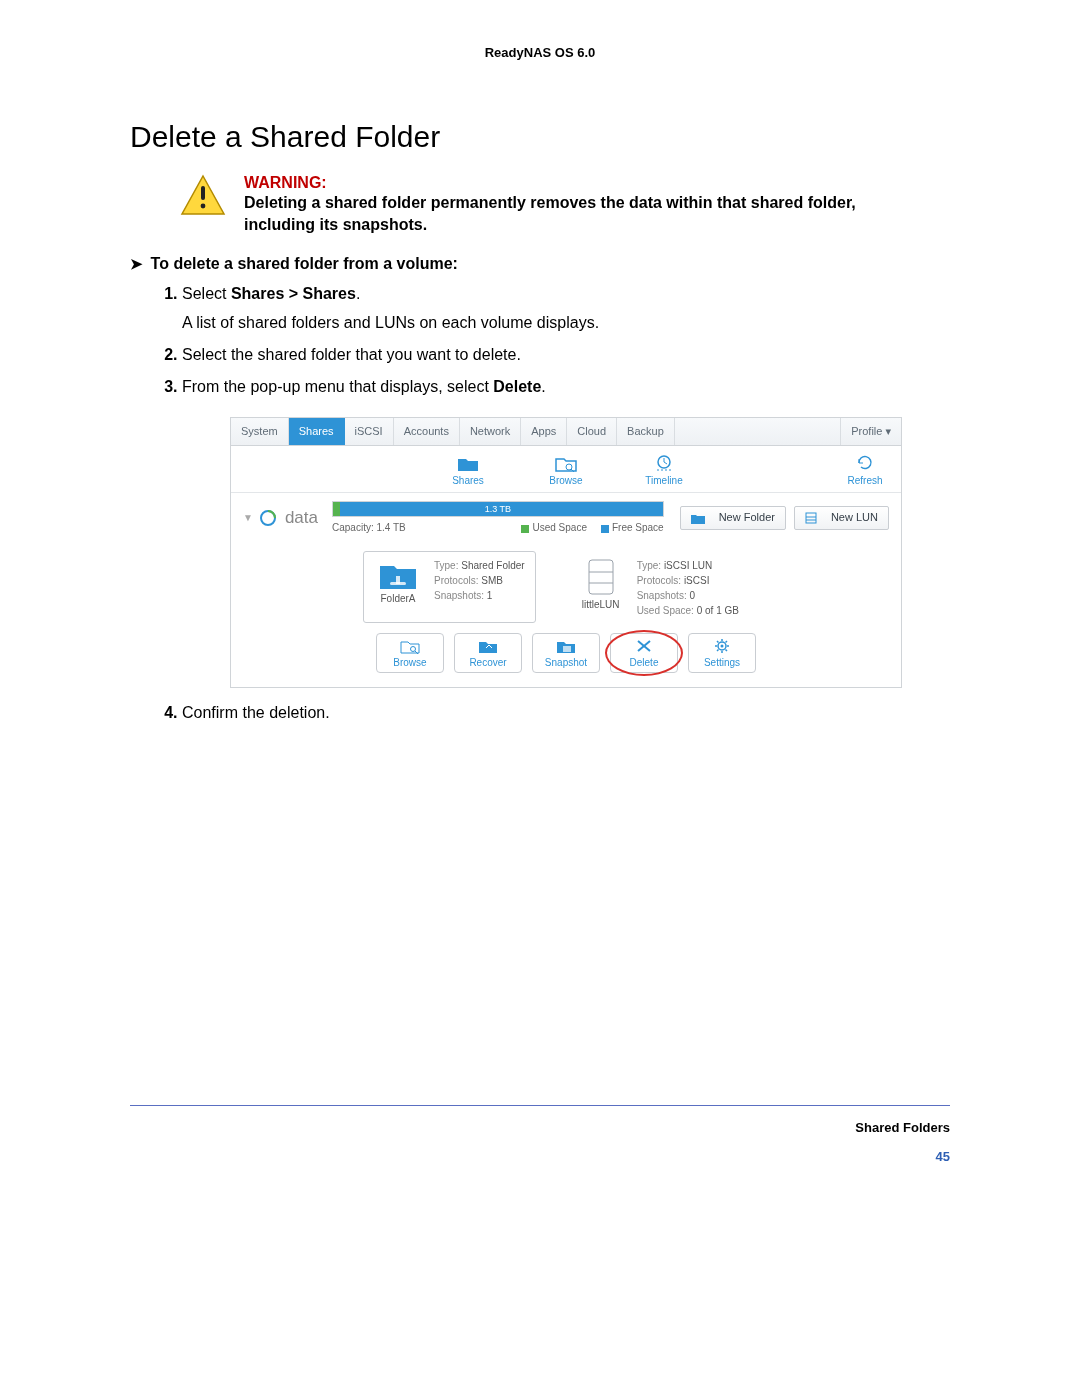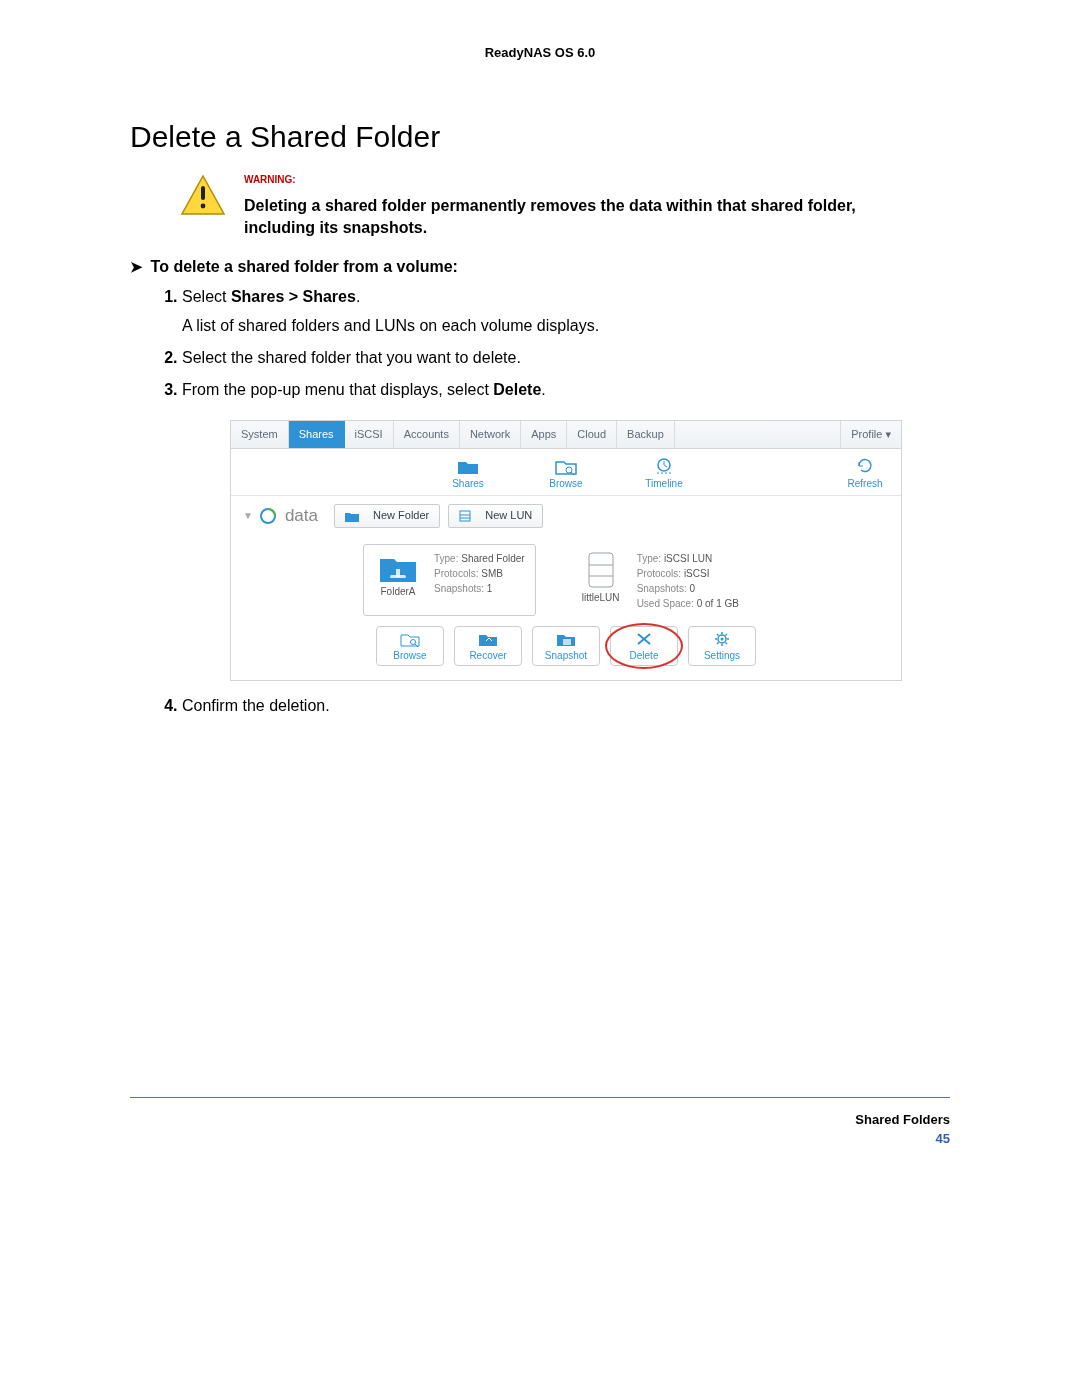--- a/index.html
+++ b/index.html
@@ -29,22 +29,21 @@
     display: flex;
     align-items: flex-start;
     gap: 18px;
     margin-left: 50px;
     margin-bottom: 20px;
   }
   .warning-icon svg { display: block; }
   .warning-label {
     color: #c00000;
     font-weight: bold;
-    font-size: 10px;
-    margin-bottom: 10px;
+    font-size: 16px;
   }
   .warning-text {
     font-weight: bold;
     font-size: 16px;
     line-height: 1.35;
     max-width: 640px;
   }
   .procedure-head {
     font-weight: bold;
     font-size: 16px;
@@ -250,21 +249,21 @@
     pointer-events: none;
   }
   .footer {
     border-top: 1px solid #5a6fc2;
     margin-top: 380px;
     padding-top: 14px;
     text-align: right;
     font-size: 13px;
   }
   .footer .sec { font-weight: bold; }
-  .footer .pg { color: #2e5fb4; font-weight: bold; margin-top: 4px; }
+  .footer .pg { color: #2e5fb4; font-weight: bold; margin-top: 14px; }
 </style>
 </head>
 <body>
 
 <div class="page">
   <div class="header-product">ReadyNAS OS 6.0</div>
 
   <h1 class="title">Delete a Shared Folder</h1>
 
   <div class="warning-row">
@@ -342,20 +341,33 @@
 
           <div class="content">
             <div class="volrow">
               <span class="disclosure">▼</span>
               <svg width="18" height="18">
                   <circle cx="9" cy="9" r="7" fill="none" stroke="#2e93d6" stroke-width="2"></circle>
                   <path d="M9 2a7 7 0 0 1 7 7" fill="none" stroke="#55b34f" stroke-width="2"></path>
                 </svg>
               <span class="volname">data</span>
 
+              <div class="capbox">
+                <div class="capbar2">
+                  <div class="used"></div>
+                  <span class="midlabel">1.3 TB</span>
+                </div>
+                <div class="capmeta">
+                  <span>Capacity: 1.4 TB</span>
+                  <span class="legend">
+                    <span><span class="swatch" style="background:#55b34f"></span><span>Used Space</span></span>
+                    <span><span class="swatch" style="background:#2e93d6"></span><span>Free Space</span></span>
+                  </span>
+                </div>
+              </div>
 
               <div class="btns">
                 <div class="btn">
                   <svg width="14" height="12">
                       <path d="M0 3h5l1 1h8v8H0z" fill="#2e93d6"></path>
                     </svg>
                   <span>New Folder</span>
                 </div>
                 <div class="btn">
                   <svg width="12" height="12">

